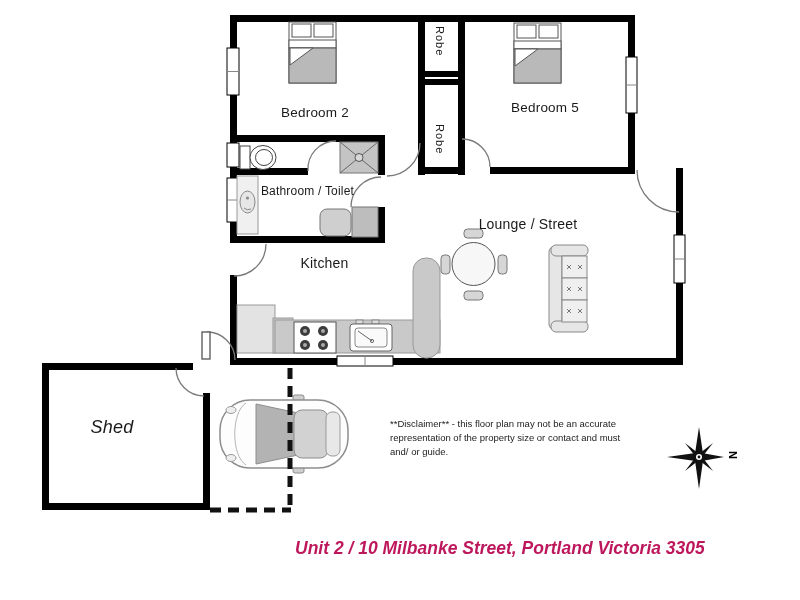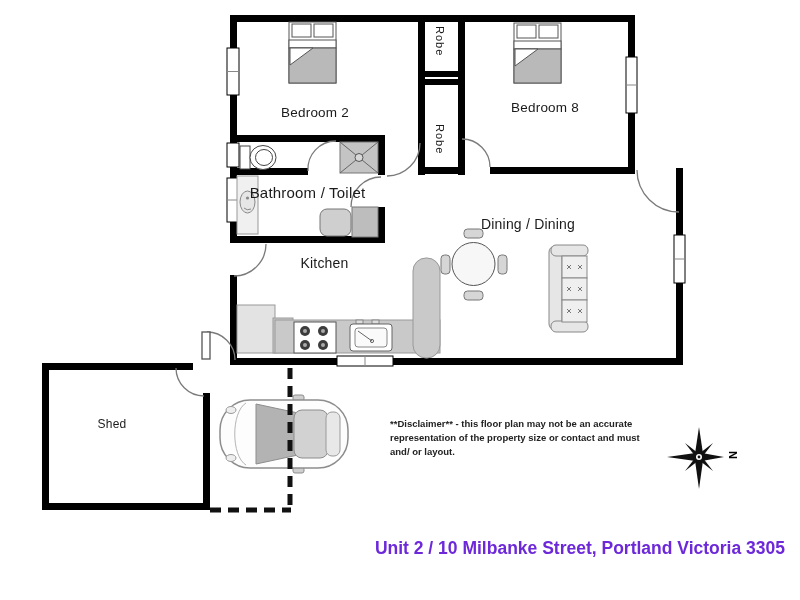--- a/index.html
+++ b/index.html
@@ -3,34 +3,34 @@
 <meta charset="utf-8">
 <style>
   html,body{margin:0;padding:0;background:#ffffff;}
   .stage{
     position:relative;width:800px;height:600px;background:#ffffff;overflow:hidden;
     font-family:"Liberation Sans", sans-serif;color:#111;
   }
   .stage svg{position:absolute;left:0;top:0;}
   .lbl{position:absolute;text-align:center;color:#1a1a1a;letter-spacing:.2px;}
   .lbl-bedroom{font-size:13.5px;}
-  .lbl-bath{font-size:15px;}
+  .lbl-bath{font-size:12px;}
   .lbl-big{font-size:14px;}
-  .lbl-shed{font-size:12px;}
+  .lbl-shed{font-size:18px;font-style:italic;}
   .lbl-robe{
     position:absolute;writing-mode:vertical-rl;font-size:11px;letter-spacing:1px;color:#1a1a1a;
   }
   .disclaimer{
     position:absolute;left:390px;top:417px;width:252px;
-    font-size:9.5px;font-weight:bold;line-height:14px;color:#222;
+    font-size:9.5px;font-weight:normal;line-height:14px;color:#222;
   }
   .disclaimer div{white-space:nowrap;}
   .address{
-    position:absolute;left:295px;top:538px;width:490px;text-align:right;
-    font-size:17.5px;font-weight:bold;color:#6d28d9;
+    position:absolute;left:295px;top:538px;width:490px;text-align:left;
+    font-size:17.5px;font-weight:bold;color:#be185d;font-style:italic;
   }
   .north{
     position:absolute;left:729px;top:449px;font-size:11px;font-weight:bold;color:#000;
     transform:rotate(90deg);
   }
 </style>
 </head>
 <body>
 
 <div class="stage">
@@ -222,31 +222,31 @@
     <polygon points="14,14 1.8,-1.8 -1.8,1.8"></polygon>
     <polygon points="-14,14 1.8,1.8 -1.8,-1.8"></polygon>
     <polygon points="-14,-14 1.8,-1.8 -1.8,1.8"></polygon>
     <circle r="5.5" fill="#111"></circle>
     <circle r="3" fill="#ffffff"></circle>
     <circle r="1.4" fill="#111"></circle>
   </g>
 </svg>
 
   <div class="lbl lbl-bedroom" style="left:240px;top:105px;width:150px;">Bedroom 2</div>
-  <div class="lbl lbl-bedroom" style="left:470px;top:100px;width:150px;">Bedroom 8</div>
+  <div class="lbl lbl-bedroom" style="left:470px;top:100px;width:150px;">Bedroom 5</div>
   <div class="lbl-robe" style="left:434px;top:26px;">Robe</div>
   <div class="lbl-robe" style="left:434px;top:124px;">Robe</div>
   <div class="lbl lbl-bath" style="left:235px;top:184px;width:145px;">Bathroom / Toilet</div>
-  <div class="lbl lbl-big" style="left:448px;top:216px;width:160px;">Dining / Dining</div>
+  <div class="lbl lbl-big" style="left:448px;top:216px;width:160px;">Lounge / Street</div>
   <div class="lbl lbl-big" style="left:262px;top:255px;width:125px;">Kitchen</div>
   <div class="lbl lbl-shed" style="left:48px;top:417px;width:128px;">Shed</div>
 
   <div class="disclaimer">
     <div>**Disclaimer** - this floor plan may not be an accurate</div>
     <div>representation of the property size or contact and must</div>
-    <div>and/ or layout.</div>
+    <div>and/ or guide.</div>
   </div>
 
   <div class="north">N</div>
 
   <div class="address">Unit 2 / 10 Milbanke Street, Portland Victoria 3305</div>
 
 </div>
 
 </body></html>

